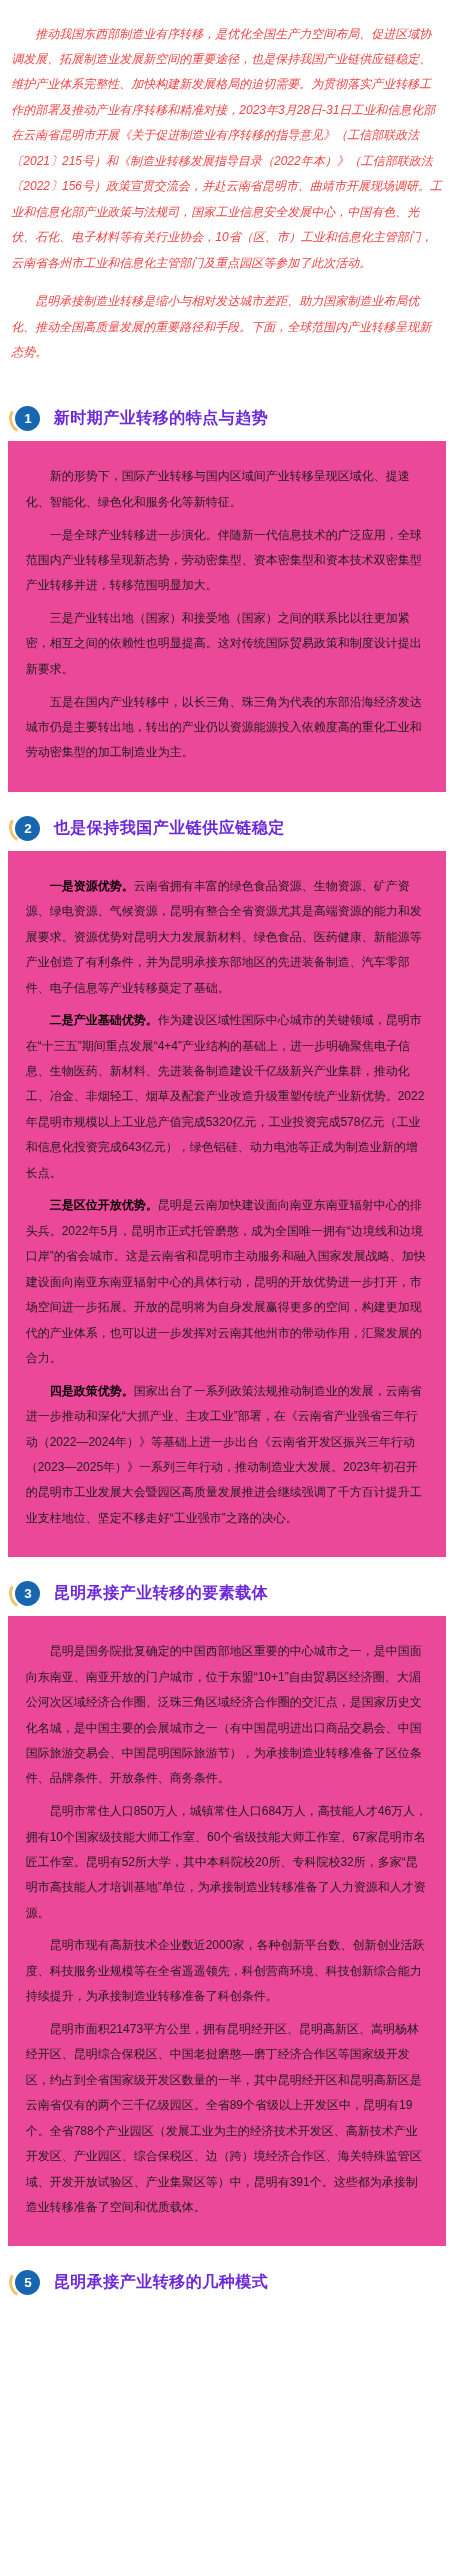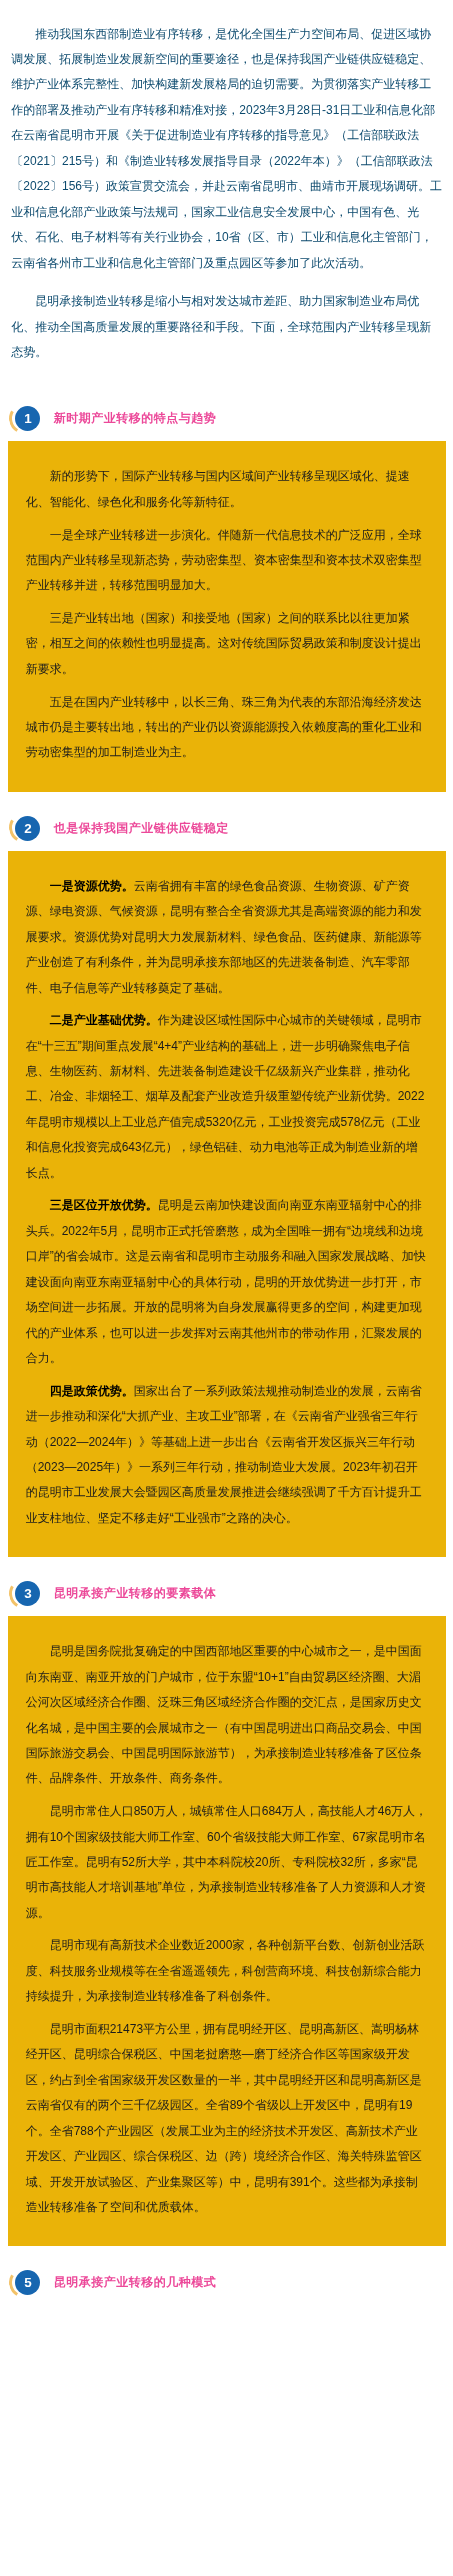--- a/index.html
+++ b/index.html
@@ -1,33 +1,33 @@
 <!DOCTYPE html>
 <html style="font-size:8.2px"><head>
 <meta charset="utf-8">
 <style>
   html,body{margin:0;padding:0;background:#ffffff;}
   body{width:454px;font-family:"Liberation Sans",sans-serif;-webkit-font-smoothing:antialiased;}
   .page{padding:14.4px 7.2px 20.6px;box-sizing:border-box;min-height:3812px;}
 
   
   .intro{padding:7.2px 4.1px 3.1px;}
-  .intro-p{color:#0c4a6e;font-size:12px;line-height:2.12;text-indent:2em;margin:0 0 13.4px;}
+  .intro-p{color:#ef4444;font-size:12px;line-height:2.12;text-indent:2em;margin:0 0 13.4px;font-style:italic;}
 
   
   .section-header{display:flex;align-items:center;gap:13.4px;margin:24px 0 10.3px;padding-left:8.2px;}
   .badge-wrap{position:relative;width:25px;height:25px;flex:0 0 auto;}
   .crescent{position:absolute;left:-6.7px;top:-3.1px;width:31px;height:31px;border-radius:50%;
             border:3.6px solid transparent;border-left-color:#f3c36a;transform:rotate(-14deg);box-sizing:border-box;}
   .num-badge{position:relative;z-index:1;width:25px;height:25px;border-radius:50%;background:#1766b0;
              color:#ffffff;font-size:13.4px;font-weight:700;display:flex;align-items:center;justify-content:center;}
-  .section-title{color:#ec4899;font-size:12px;font-weight:700;letter-spacing:0.5px;}
+  .section-title{color:#6d28d9;font-size:16px;font-weight:700;letter-spacing:0.5px;}
 
   
-  .card{background:#eab308;padding:23px 17.5px 18.5px;margin:0 1px 15.5px;}
+  .card{background:#ec4899;padding:23px 17.5px 18.5px;margin:0 1px 15.5px;}
   .card-p{color:#1c1c1c;font-size:12px;line-height:2.12;text-indent:2em;margin:0 0 7.2px;}
   .card-p b{font-weight:700;color:#000;}
 </style>
 </head>
 <body>
 
 <div class="page">
 
   <div class="intro" id="intro">
       <p class="intro-p">推动我国东西部制造业有序转移，是优化全国生产力空间布局、促进区域协调发展、拓展制造业发展新空间的重要途径，也是保持我国产业链供应链稳定、维护产业体系完整性、加快构建新发展格局的迫切需要。为贯彻落实产业转移工作的部署及推动产业有序转移和精准对接，2023年3月28日-31日工业和信息化部在云南省昆明市开展《关于促进制造业有序转移的指导意见》（工信部联政法〔2021〕215号）和《制造业转移发展指导目录（2022年本）》（工信部联政法〔2022〕156号）政策宣贯交流会，并赴云南省昆明市、曲靖市开展现场调研。工业和信息化部产业政策与法规司，国家工业信息安全发展中心，中国有色、光伏、石化、电子材料等有关行业协会，10省（区、市）工业和信息化主管部门，云南省各州市工业和信息化主管部门及重点园区等参加了此次活动。</p>

